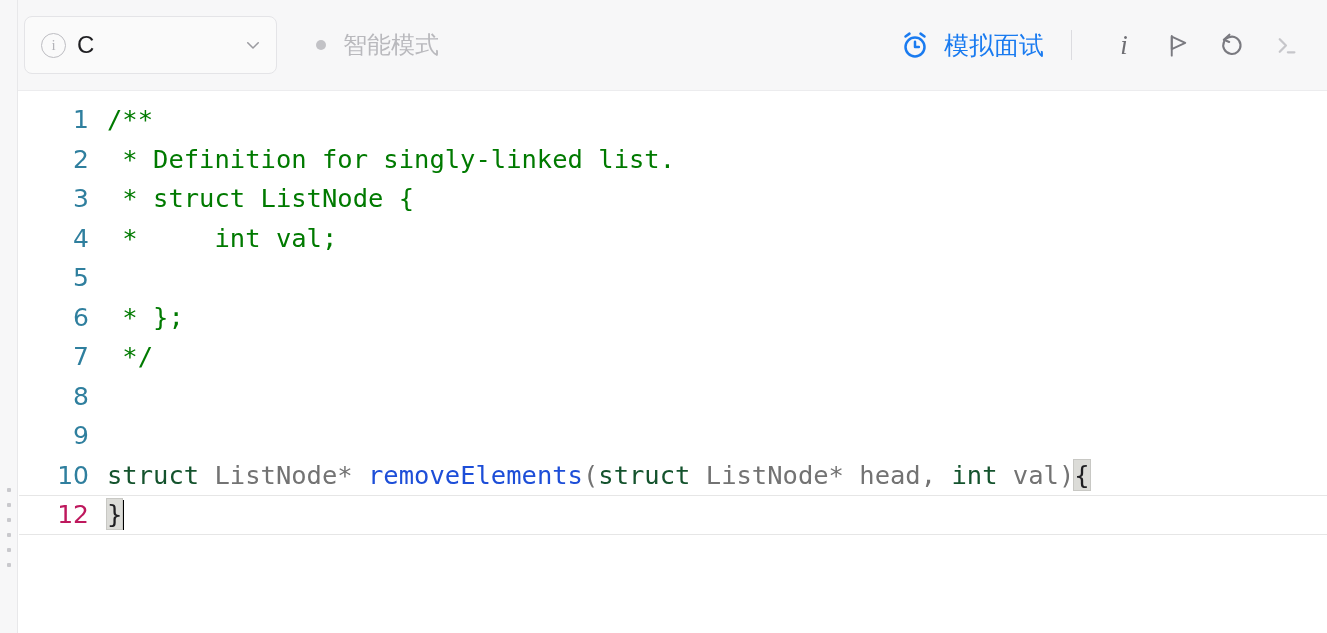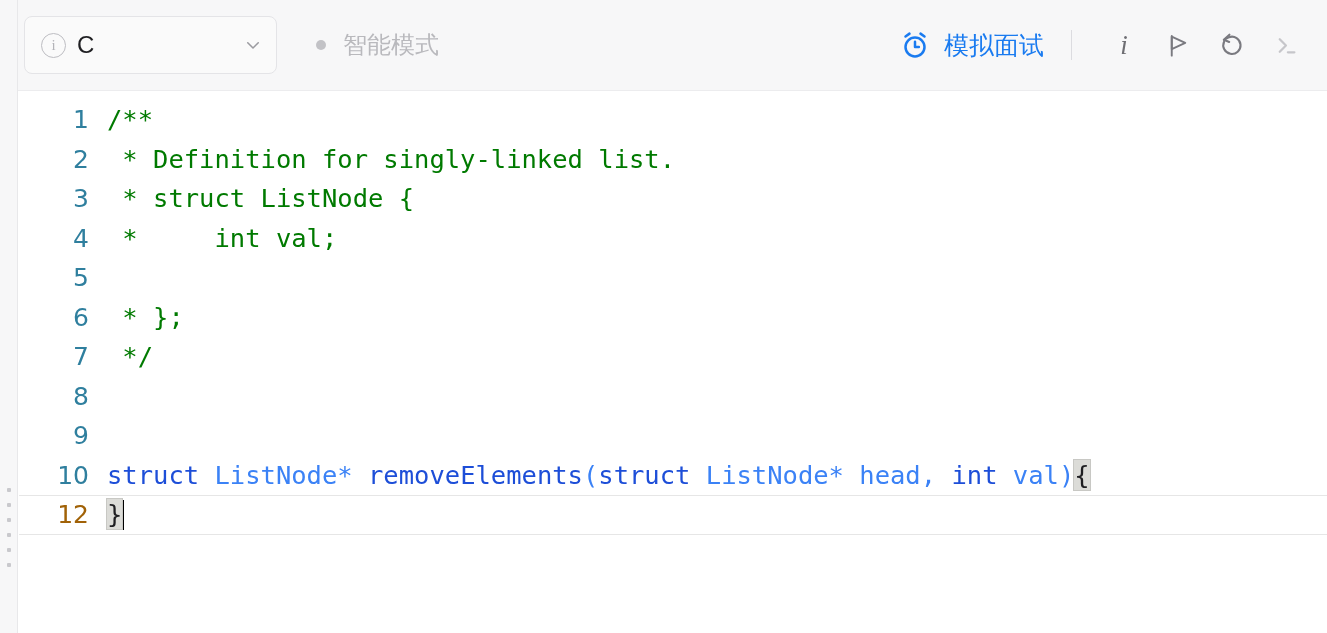--- a/index.html
+++ b/index.html
@@ -210,34 +210,34 @@
     text-align: right;
     padding-right: 18px;
     box-sizing: border-box;
     font-family: "DejaVu Sans", sans-serif;
     font-size: 25px;
     color: #2f7f9e;
     flex: none;
     user-select: none;
     line-height: 1;
   }
-  .line.active .lnum { color: #a16207; }
+  .line.active .lnum { color: #be185d; }
   .ltext {
     font-family: "DejaVu Sans Mono", monospace;
     font-size: 25.5px;
     line-height: 1;
     letter-spacing: 0px;
     color: #1f1f22;
     position: relative;
     white-space: pre;
   }
   .cm { color: #007a00; }
-  .kw { color: #1d4ed8; }
+  .kw { color: #14532d; }
   .fn { color: #1d4ed8; }
-  .pl { color: #3b82f6; }
+  .pl { color: #737373; }
   .brk {
     background: #dcdcd8;
     outline: 1px solid #c8c8c4;
   }
   .caret {
     display: inline-block;
     width: 2px;
     height: 30px;
     background: #000000;
     vertical-align: -7px;

